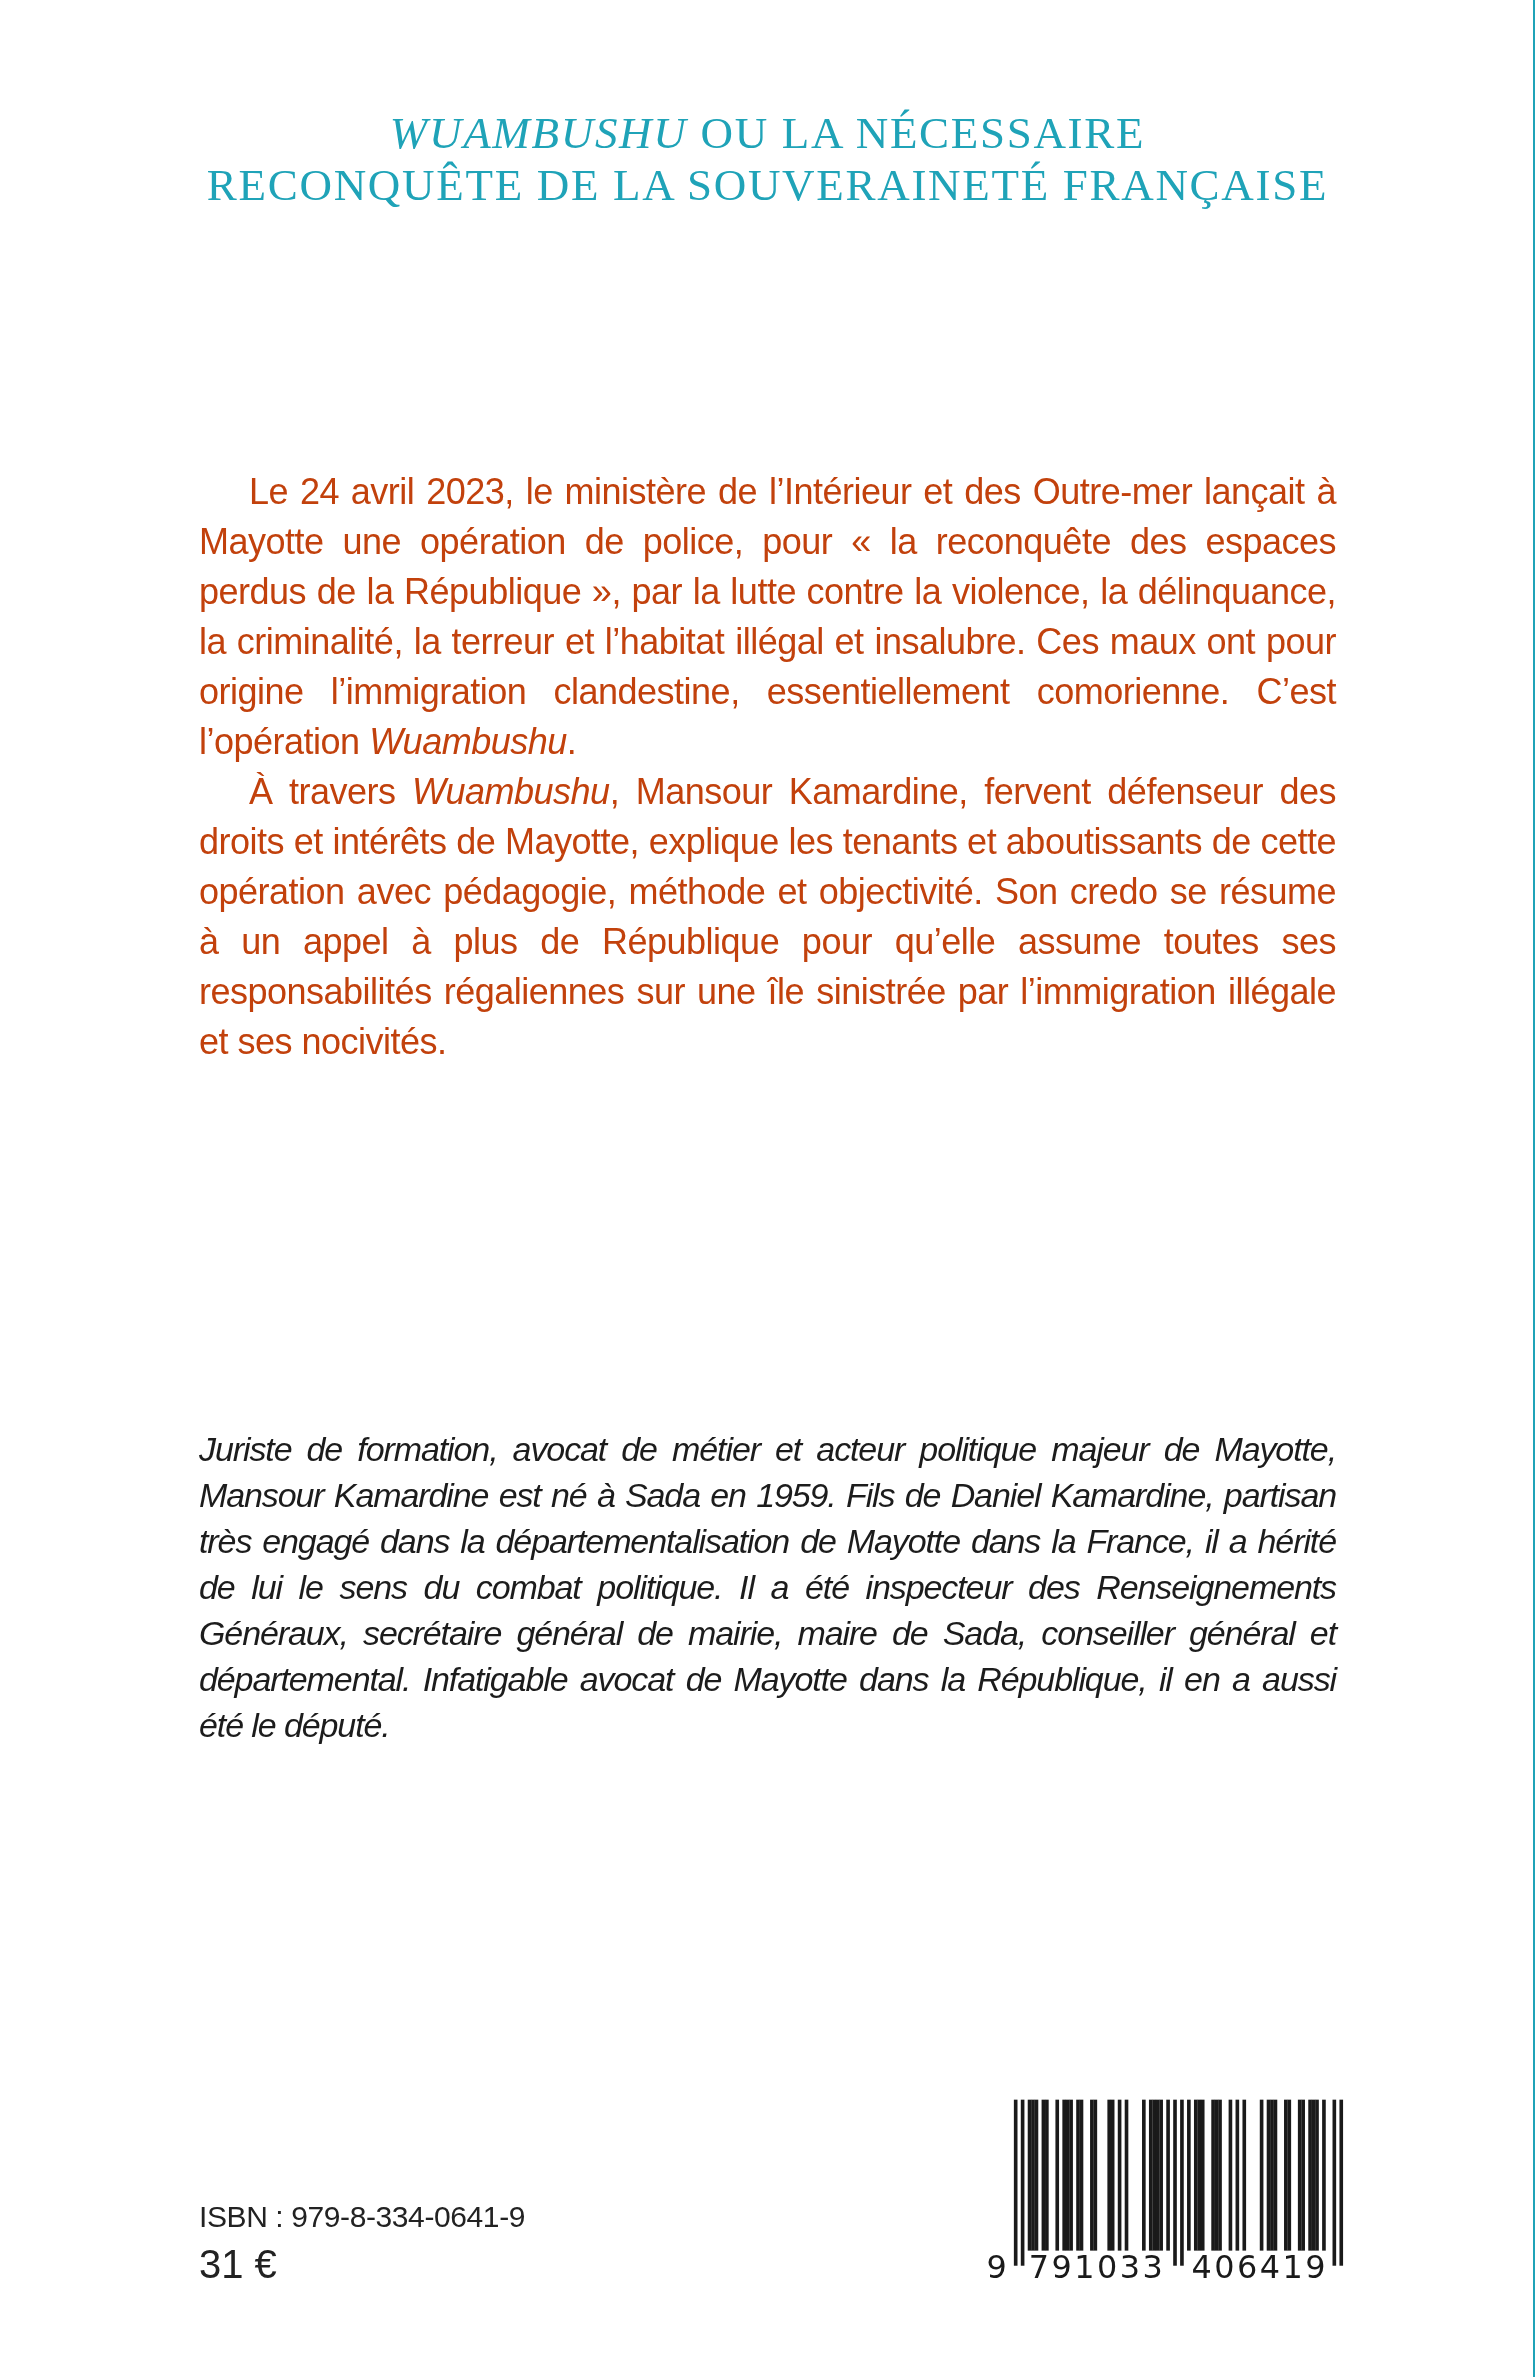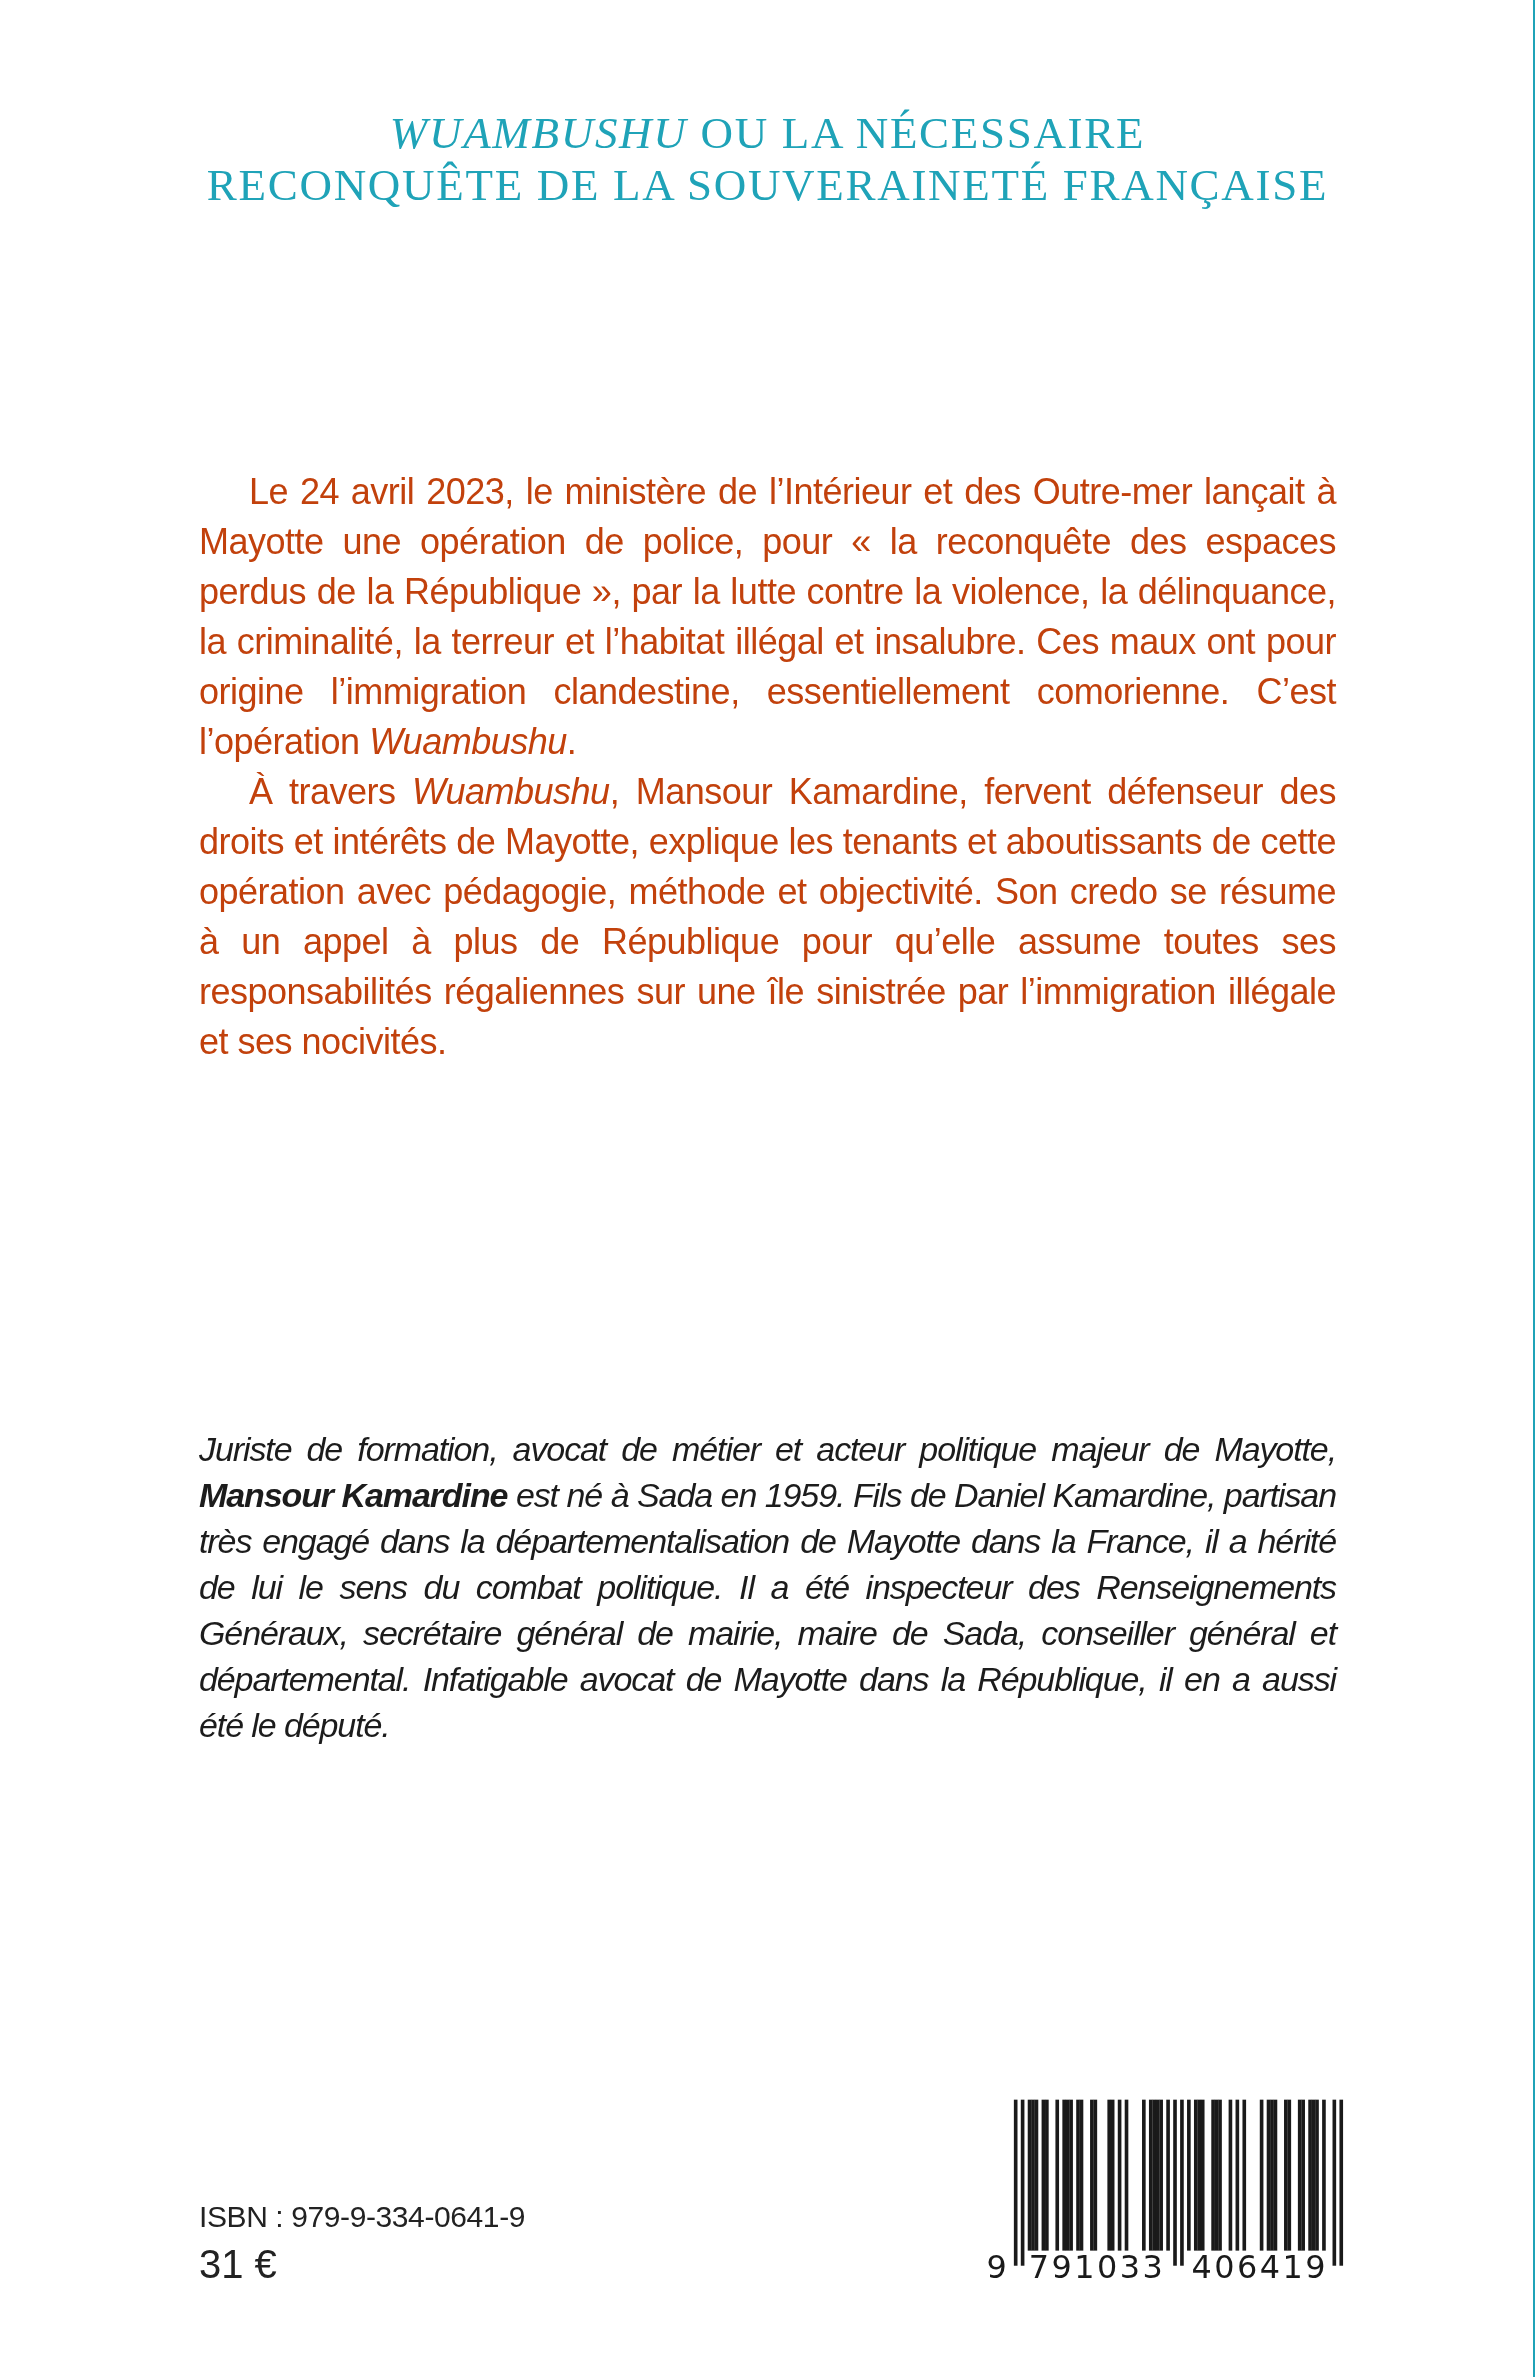--- a/index.html
+++ b/index.html
@@ -16,21 +16,21 @@
   .body-text { position: absolute; left: 199px; top: 467px; width: 1137px;
     font-family: "Liberation Sans", "DejaVu Sans", sans-serif; color: #c2410c;
     font-size: 36px; line-height: 50px; text-align: justify; letter-spacing: -0.5px; }
   .body-text p { margin: 0; text-indent: 50px; }
   .body-text .em { font-style: italic; }
 
   .bio { position: absolute; left: 199px; top: 1426px; width: 1137px;
     font-family: "Liberation Sans", "DejaVu Sans", sans-serif; color: #1c1c1c;
     font-size: 34px; line-height: 46px; font-style: italic; text-align: justify; letter-spacing: -1.1px; }
   .bio p { margin: 0; }
-  .bio .strong { font-weight: bold; }
+  .bio .strong { font-weight: normal; }
 
   .isbn { position: absolute; left: 199px; top: 2198px;
     font-family: "Liberation Sans", "DejaVu Sans", sans-serif; color: #222;
     font-size: 30px; line-height: 37px; letter-spacing: -0.4px; }
   .price { position: absolute; left: 199px; top: 2242px;
     font-family: "Liberation Sans", "DejaVu Sans", sans-serif; color: #222;
     font-size: 40px; line-height: 44px; }
 
   .barcode { position: absolute; left: 982px; top: 2097px; width: 369px; height: 189px; }
   .barcode svg { display: block; }
@@ -48,21 +48,21 @@
 
   <div class="body-text" id="summary">
       <p><span>Le 24 avril 2023, le ministère de l’Intérieur et des Outre-mer lançait à Mayotte une opération de police, pour « la reconquête des espaces perdus de la République », par la lutte contre la violence, la délinquance, la criminalité, la terreur et l’habitat illégal et insalubre. Ces maux ont pour origine l’immigration clandestine, essentiellement comorienne. C’est l’opération </span><span class="em">Wuambushu</span><span>.</span></p>
       <p><span>À travers </span><span class="em">Wuambushu</span><span>, Mansour Kamardine, fervent défenseur des droits et intérêts de Mayotte, explique les tenants et aboutissants de cette opération avec pédagogie, méthode et objectivité. Son credo se résume à un appel à plus de République pour qu’elle assume toutes ses responsabilités régaliennes sur une île sinistrée par l’immigration illégale et ses nocivités.</span></p>
     </div>
 
   <div class="bio">
     <p><span>Juriste de formation, avocat de métier et acteur politique majeur de Mayotte, </span><span class="strong">Mansour Kamardine</span><span> est né à Sada en 1959. Fils de Daniel Kamardine, partisan très engagé dans la départementalisation de Mayotte dans la France, il a hérité de lui le sens du combat politique. Il a été inspecteur des Renseignements Généraux, secrétaire général de mairie, maire de Sada, conseiller général et départemental. Infatigable avocat de Mayotte dans la République, il en a aussi été le député.</span></p>
   </div>
 
-  <div class="isbn">ISBN : 979-9-334-0641-9</div>
+  <div class="isbn">ISBN : 979-8-334-0641-9</div>
   <div class="price">31 €</div>
 
   <div class="barcode" id="barcode">
       <svg width="369" height="189" viewBox="0 0 440 225">
         <rect x="38.00" y="3" width="4.33" height="198" fill="#1a1a1a"></rect>
         <rect x="46.26" y="3" width="4.33" height="198" fill="#1a1a1a"></rect>
         <rect x="54.52" y="3" width="4.33" height="180" fill="#1a1a1a"></rect>
         <rect x="58.65" y="3" width="4.33" height="180" fill="#1a1a1a"></rect>
         <rect x="62.78" y="3" width="4.33" height="180" fill="#1a1a1a"></rect>
         <rect x="71.04" y="3" width="4.33" height="180" fill="#1a1a1a"></rect>

